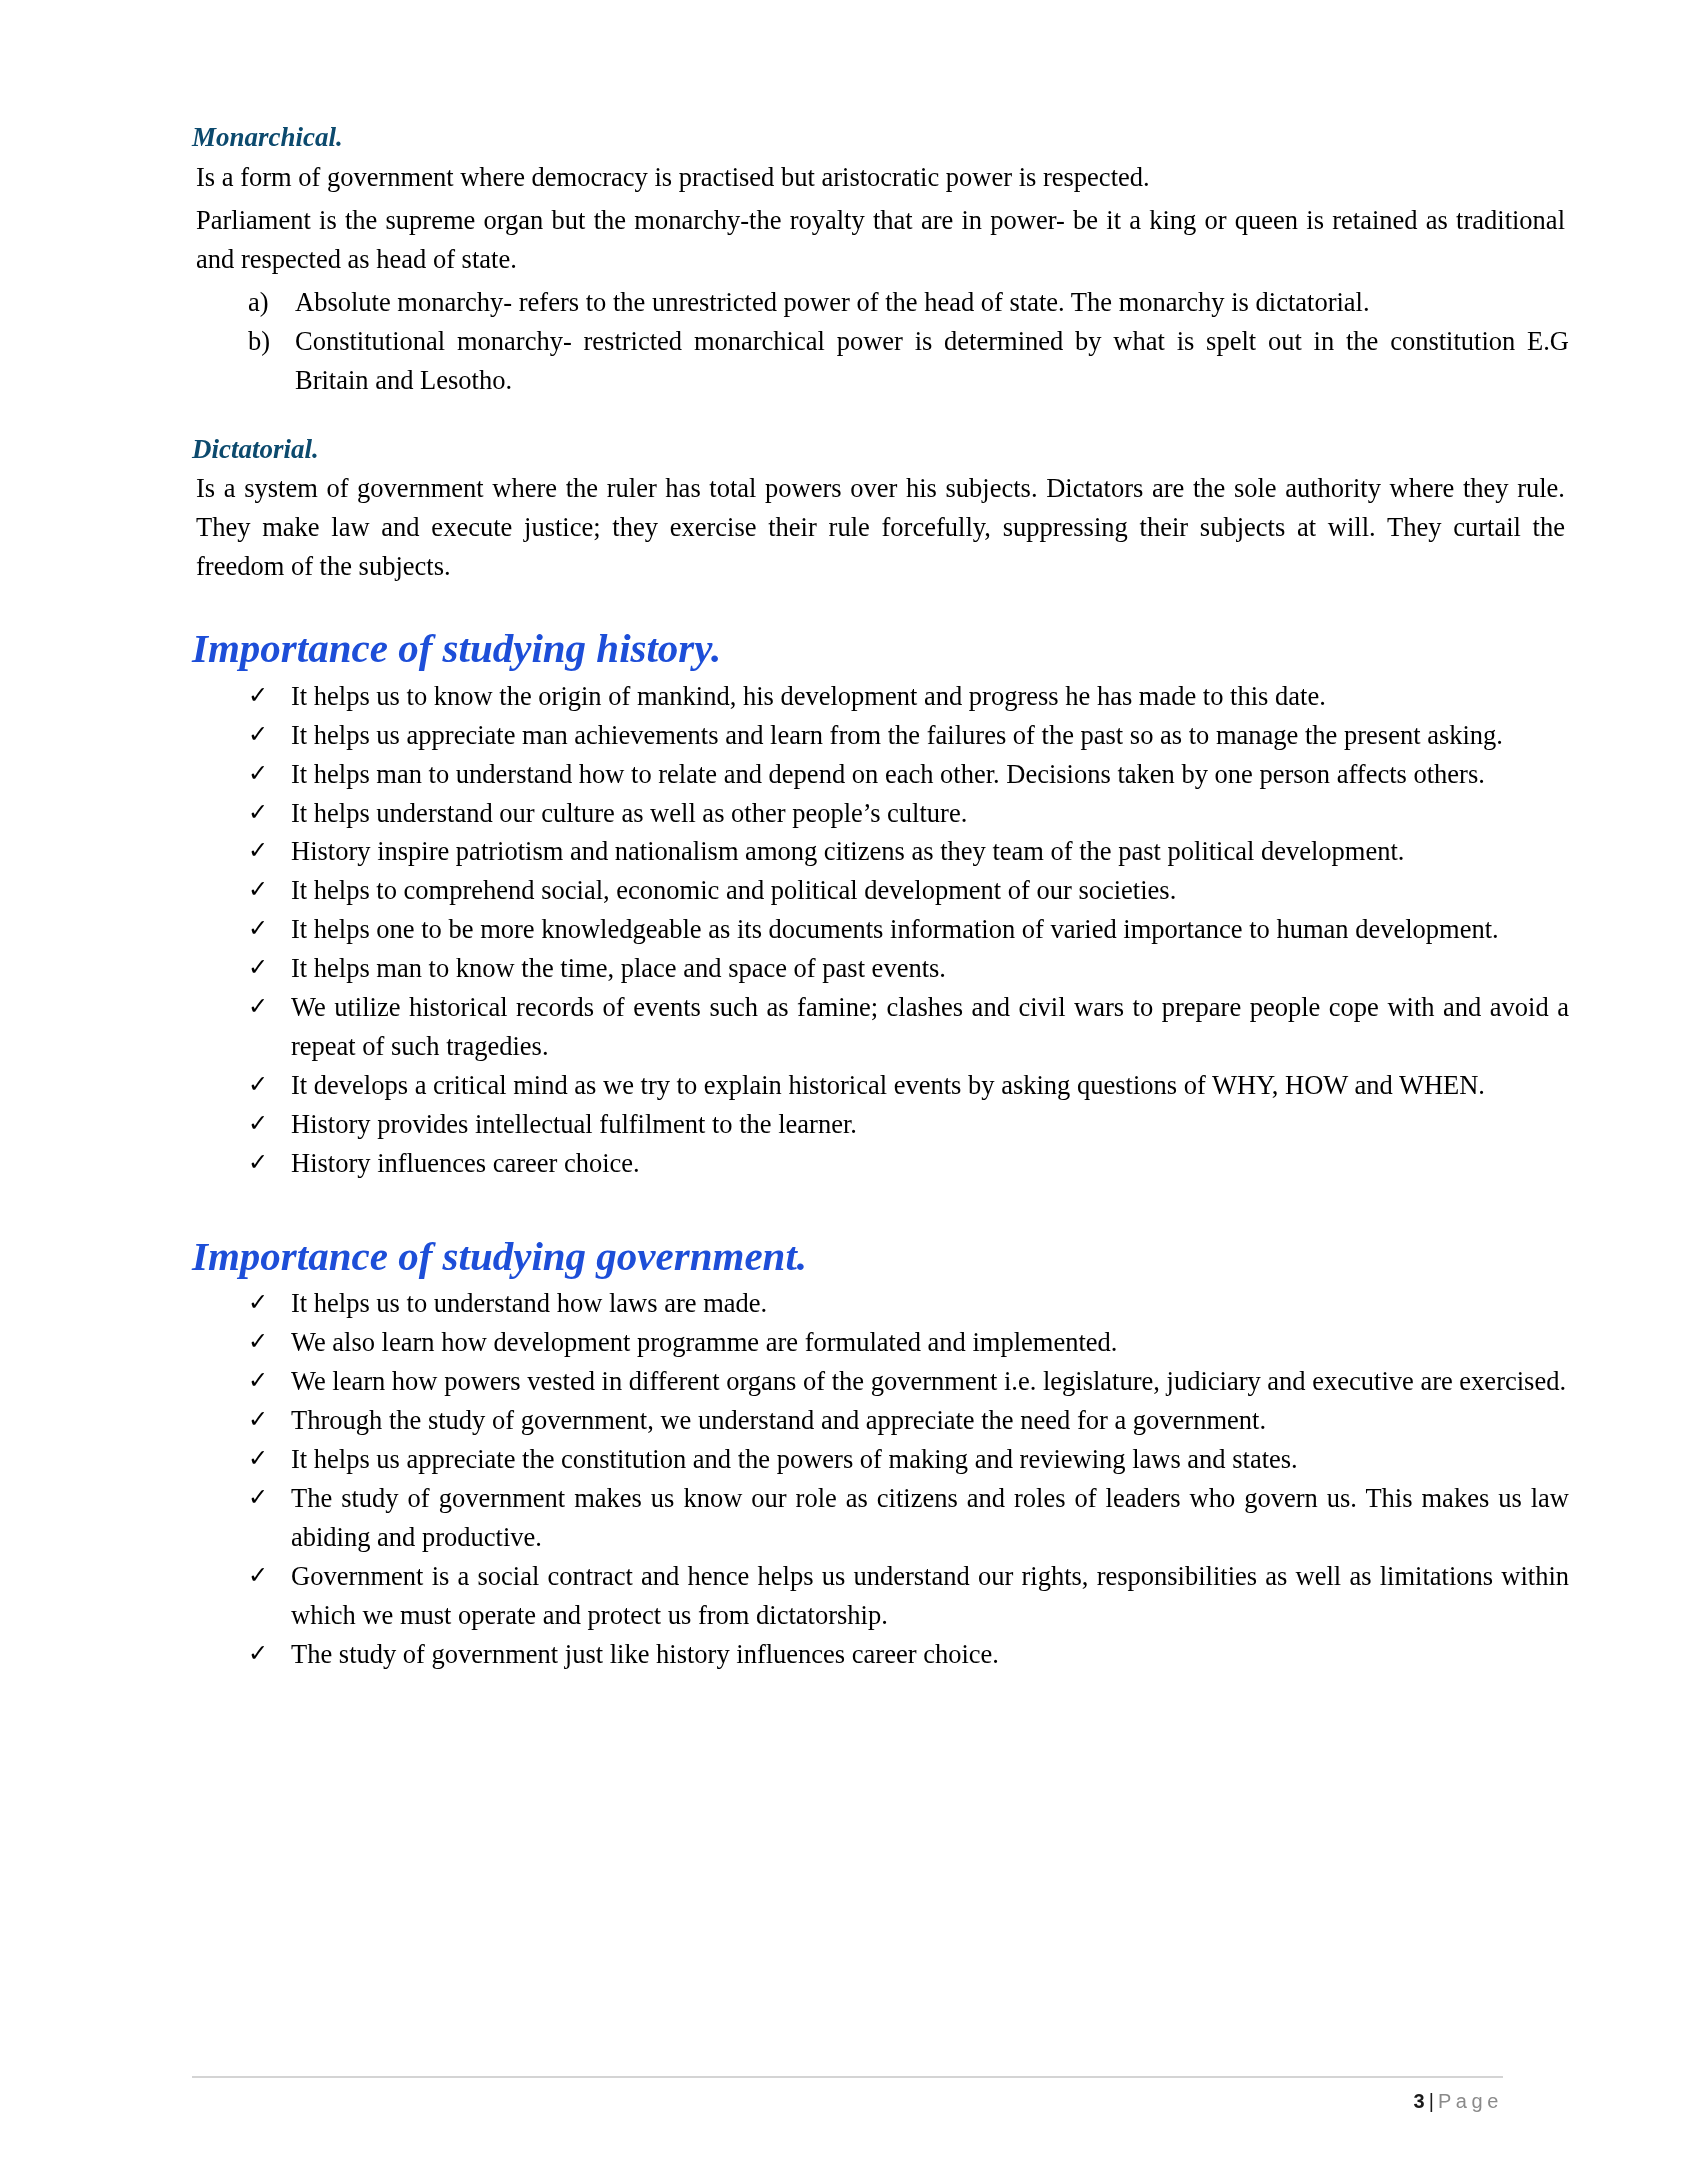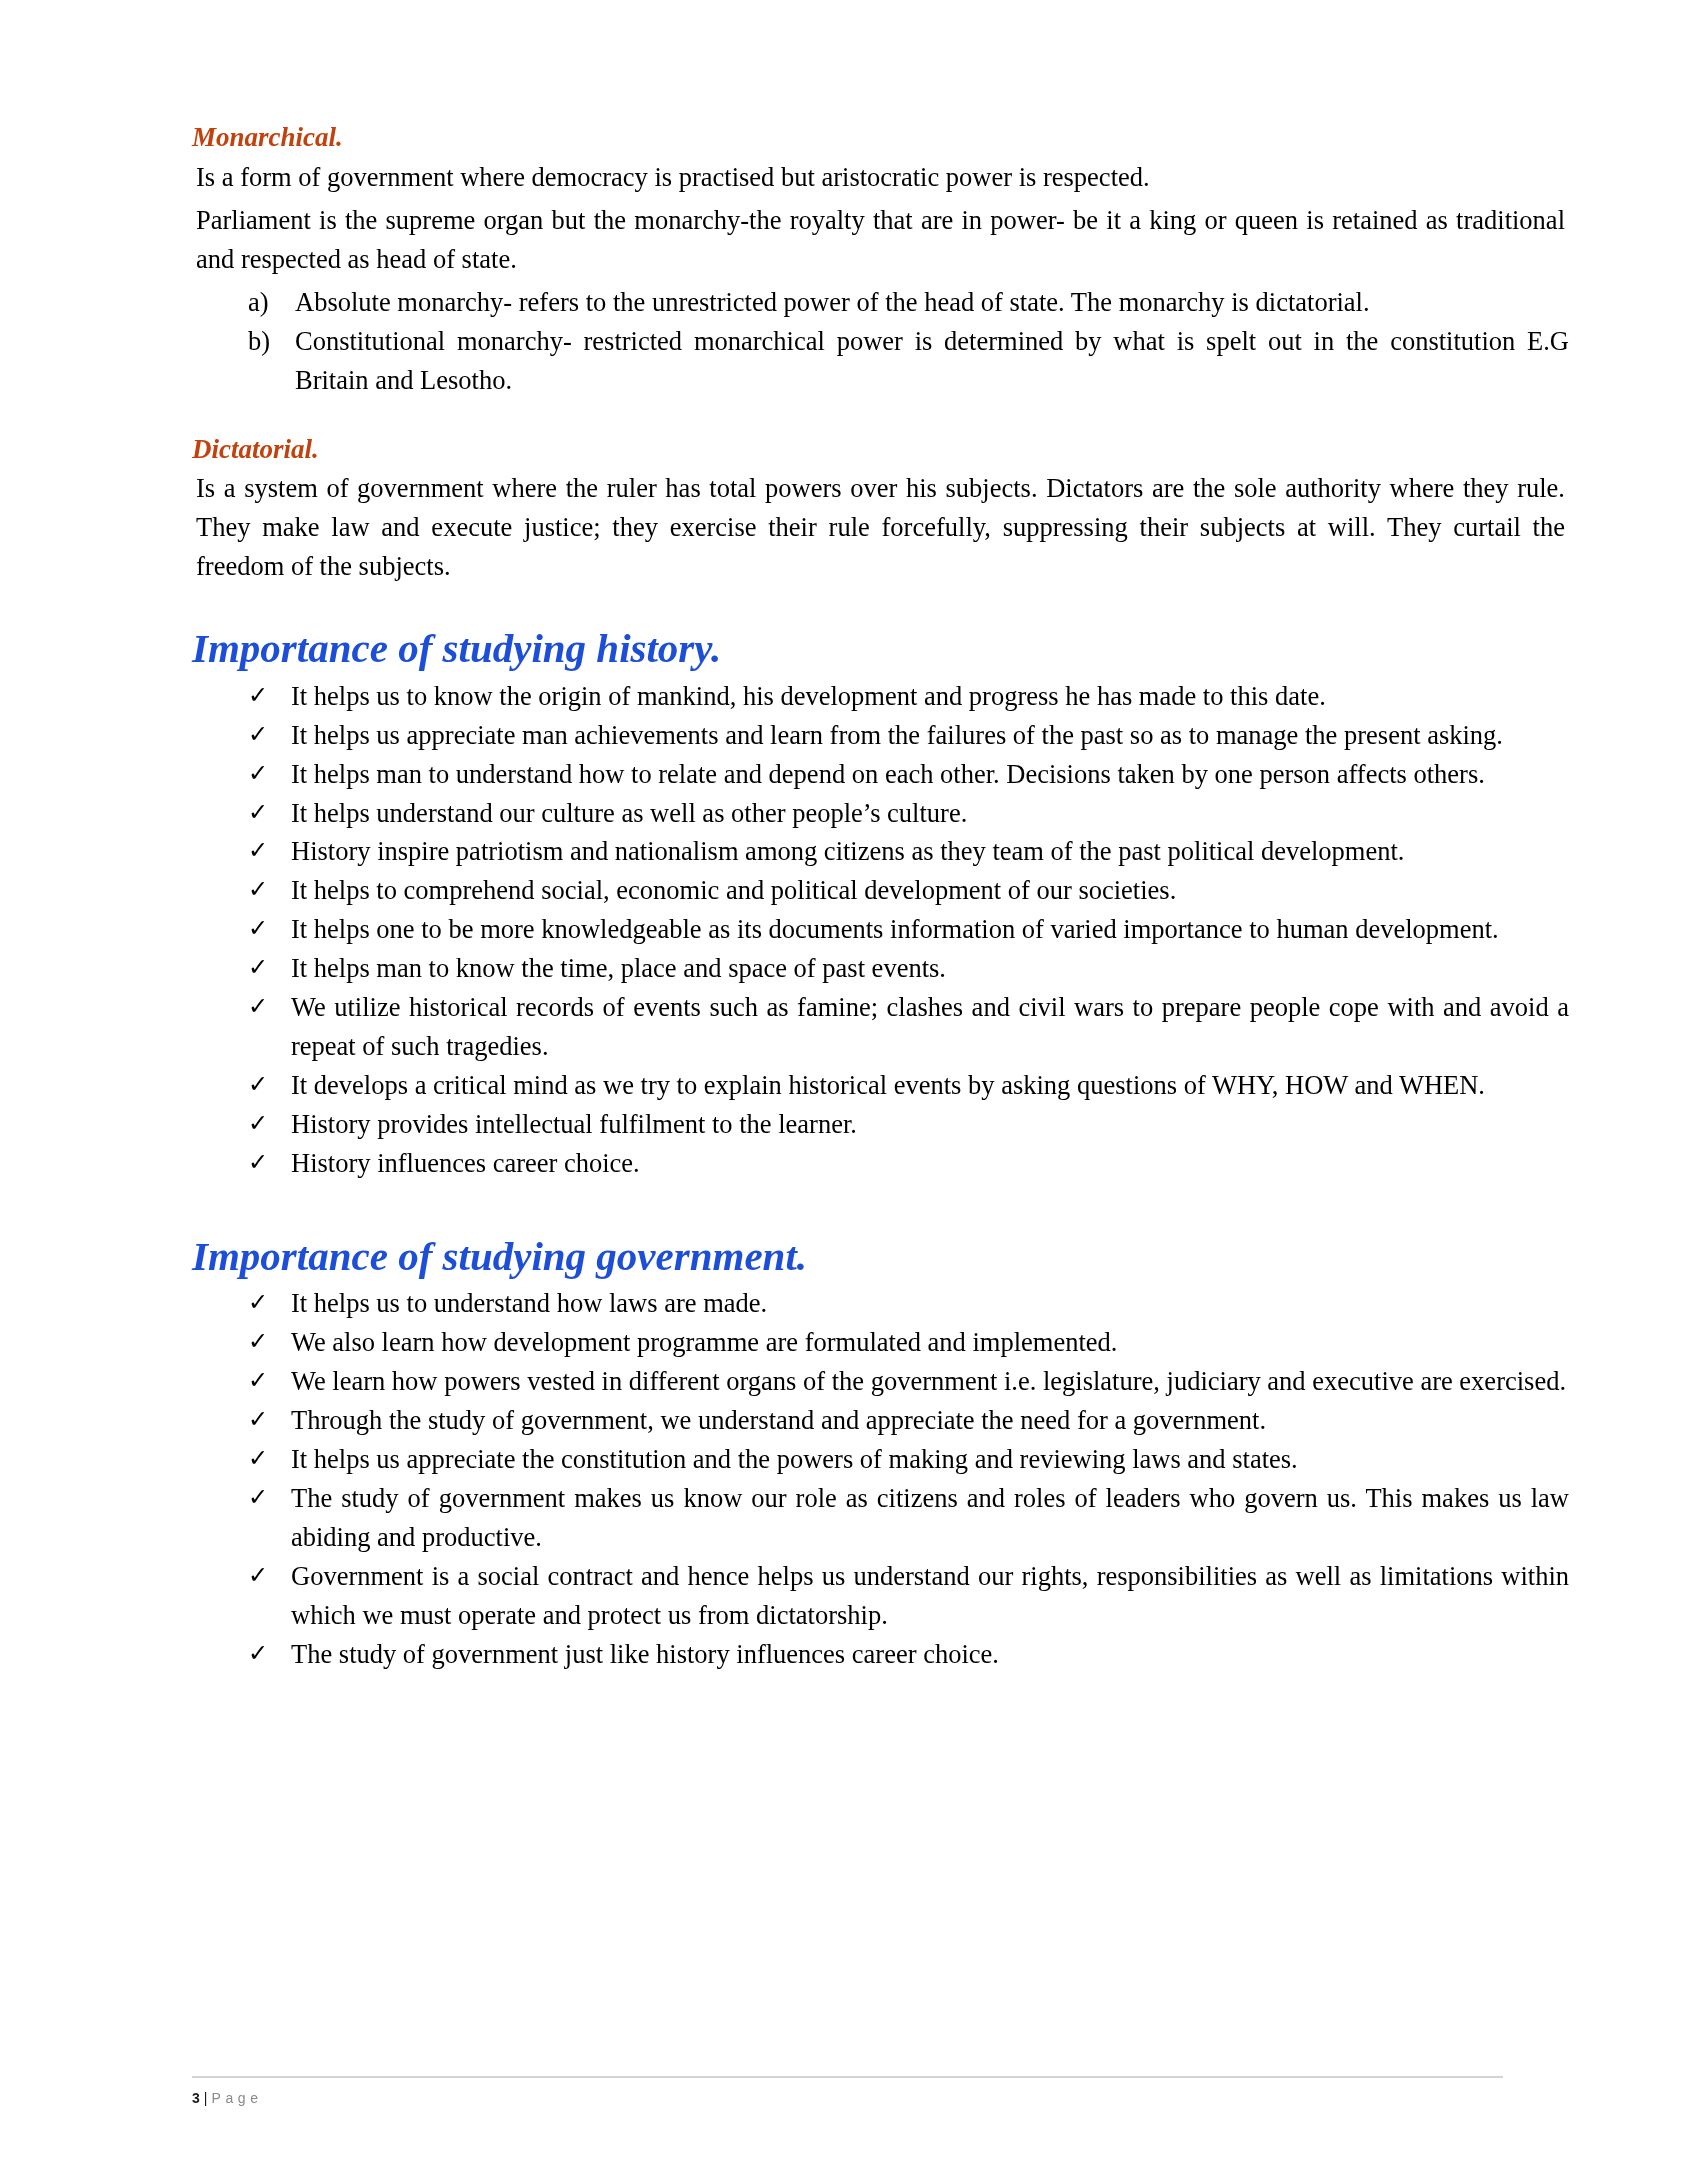--- a/index.html
+++ b/index.html
@@ -25,21 +25,21 @@
     left: 192px;
     top: 122px;
     width: 1377px;
   }
 
   
   .h-green {
     font-size: 27px;
     font-weight: bold;
     font-style: italic;
-    color: #c2410c;
+    color: #0c4a6e;
     line-height: 1.18;
     margin: 0 0 2.6px 0;
   }
   .h-purple {
     font-size: 41px;
     font-weight: bold;
     font-style: italic;
     color: #1d4ed8;
     line-height: 1.18;
     margin: 0 0 4px 0;
@@ -112,23 +112,23 @@
     top: 2076px;
     width: 1311px;
   }
   .footer-rule {
     width: 100%;
     height: 2px;
     background: #D4D4D4;
   }
   .footer-text {
     margin-top: 12px;
-    text-align: left;
+    text-align: right;
     font-family: "Liberation Sans", "DejaVu Sans", sans-serif;
-    font-size: 14px;
+    font-size: 20px;
     letter-spacing: 0px;
   }
   .footer-num {
     font-weight: bold;
     color: #1a1a1a;
   }
   .footer-sep {
     color: #1a1a1a;
     padding: 0 4px;
   }

